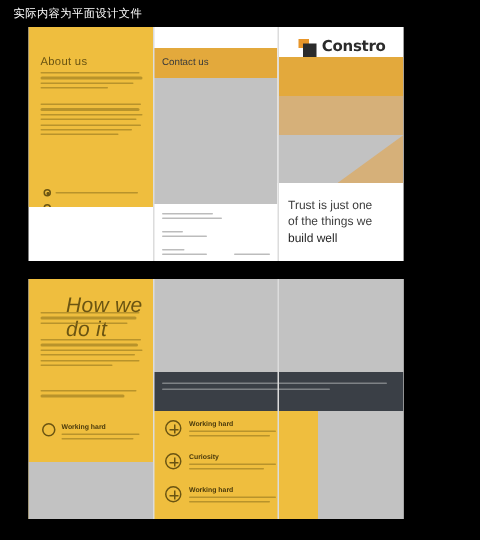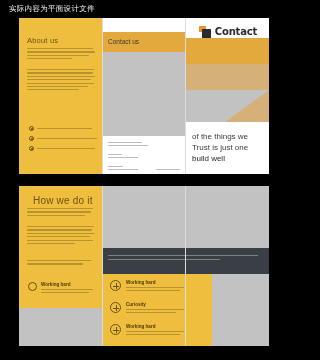--- a/index.html
+++ b/index.html
@@ -68,21 +68,21 @@
 </style>
 </head>
 <body>
 
 <div class="page">
 
   <div class="caption">实际内容为平面设计文件</div>
 
   <div class="sheet" id="top-sheet">
 
-    <div class="panel amber" style="left:0; top:0; width:83px; height:156px;">
+    <div class="panel amber" style="left:0; top:0; width:83px; height:120px;">
       <div class="h-amber" style="position:absolute;left:8px;top:18px;">About us</div>
 
       <div class="lines" style="left:8px;top:30px;">
         <div class="ln" style="width:66px;margin-bottom:2.2px;"></div>
         <div class="ln" style="width:68px;margin-bottom:2.2px;"></div>
         <div class="ln" style="width:62px;margin-bottom:2.2px;"></div>
         <div class="ln" style="width:45px;"></div>
       </div>
 
       <div class="lines" style="left:8px;top:51px;">
@@ -131,46 +131,46 @@
     </div>
 
     <div class="panel" style="left:166px; top:0; width:84px; height:156px; background:#fff;">
 
       <div class="logo-wrap">
         <span class="logo-mark">
           <span class="sq-o"></span>
             <span class="sq-d"></span>
         </span>
         <span class="logo-text">
-          <span class="logo-name">Contact</span>
+          <span class="logo-name">Constro</span>
           <span class="logo-tag" style="display:block;">Construction brochure</span>
         </span>
       </div>
 
       <div class="panel amber2" style="left:0; top:20px; width:84px; height:26px;"></div>
       <div class="panel amber3" style="left:0; top:46px; width:84px; height:26px;"></div>
       <div class="panel grey" style="left:0; top:72px; width:84px; height:32px;"></div>
       <div style="position:absolute;left:40px;top:72px;width:44px;height:32px;background:#d6b079;
                   clip-path:polygon(100% 0,100% 100%,0 100%);"></div>
 
       <div style="position:absolute;left:7px;top:113px;font-size:8px;line-height:11px;color:#3d3d3d;">
+        <div>Trust is just one</div>
         <div>of the things we</div>
-        <div>Trust is just one</div>
         <div style="font-weight:normal;color:#1f1f1f;">build well</div>
       </div>
     </div>
 
     <div class="fold" style="left:83px;"></div>
     <div class="fold" style="left:166px;"></div>
   </div>
 
   <div class="sheet" id="bottom-sheet">
 
     <div class="panel amber" style="left:0; top:0; width:83px; height:160px;">
-      <div class="h-amber" style="position:absolute;left:14px;top:9px;font-size:10px;">How we do it</div>
+      <div class="h-amber" style="position:absolute;left:25px;top:9px;font-size:14px;font-style:italic;">How we do it</div>
 
       <div class="lines" style="left:8px;top:22px;">
         <div class="ln" style="width:66px;margin-bottom:2.2px;"></div>
         <div class="ln" style="width:64px;margin-bottom:2.2px;"></div>
         <div class="ln" style="width:58px;"></div>
       </div>
 
       <div class="lines" style="left:8px;top:40px;">
         <div class="ln" style="width:67px;margin-bottom:2.2px;"></div>
         <div class="ln" style="width:65px;margin-bottom:2.2px;"></div>

